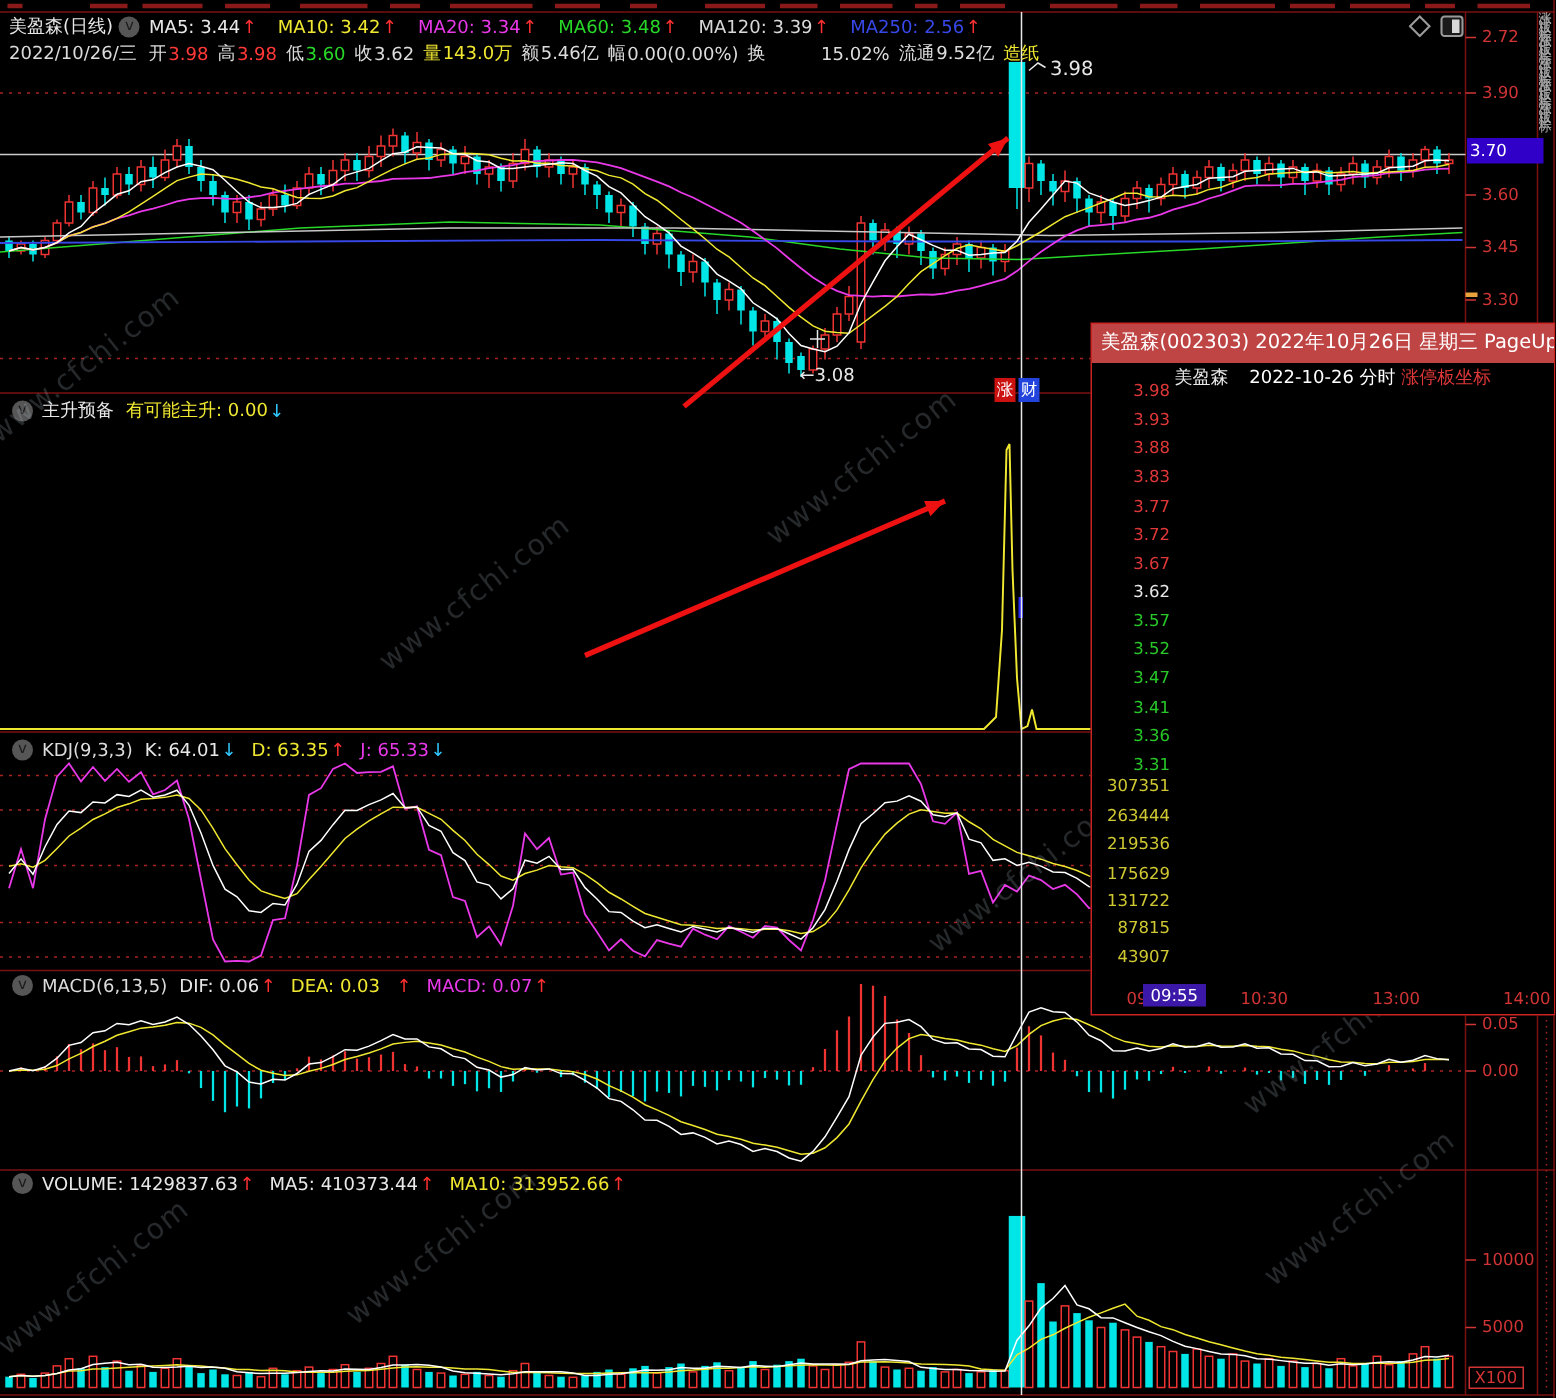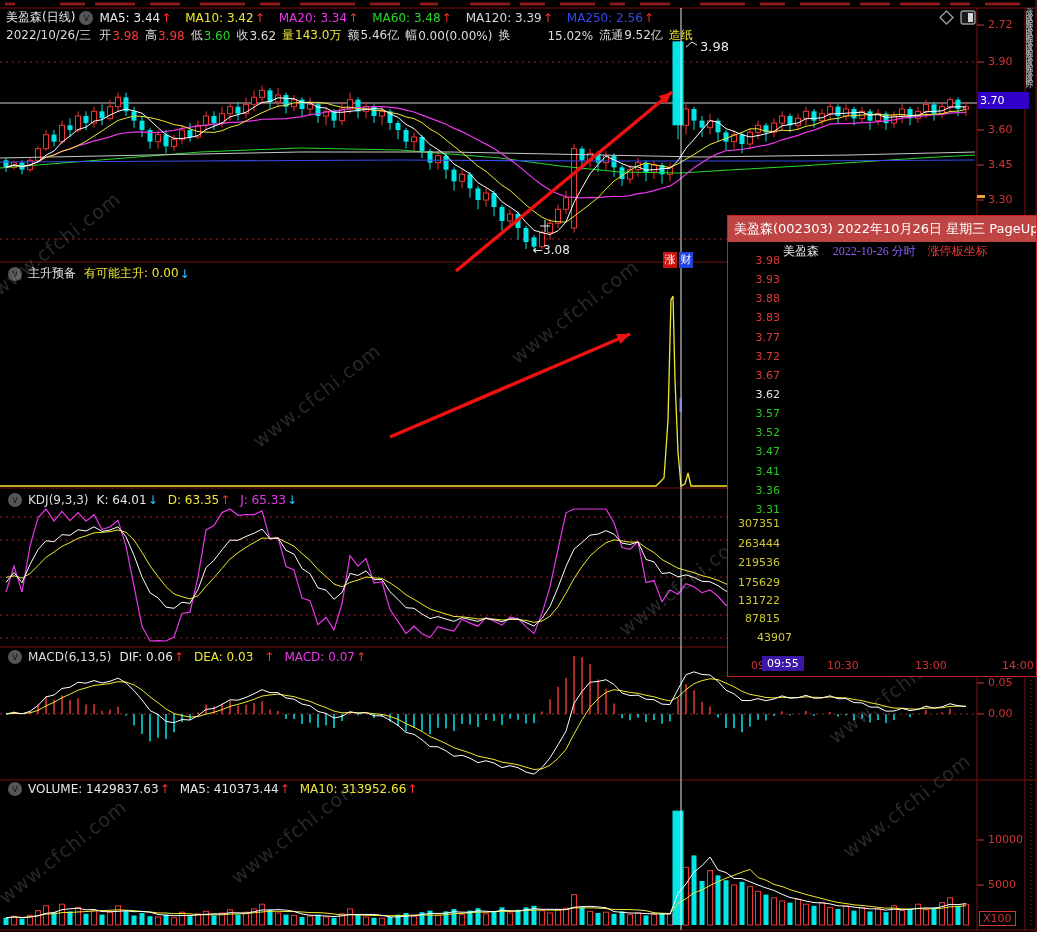--- a/index.html
+++ b/index.html
@@ -706,21 +706,21 @@
       <div class="wm" style="left: 838px; top: 726px;">www.cfchi.com</div>
       <div class="wm" style="left: 852px; top: 840px;">www.cfchi.com</div>
       <div class="wm" style="left: 240px; top: 866px;">www.cfchi.com</div>
       <div class="wm" style="left: 8px; top: 886px;">www.cfchi.com</div>
     </div>
 
   <div id="popup">
     <div id="popup-header">美盈森(002303) 2022年10月26日 星期三 PageUp/Dow</div>
     <div id="popup-sub">
       <span style="color:#e8e8e8;margin-right:10px;">美盈森</span>
-      <span style="color:#8b5cf6;margin-right:8px;font-family:Liberation Serif, serif;">2022-10-26 分时</span>
+      <span style="color:#ffffff;">2022-10-26 分时</span>
       <span style="color:#e03838;">涨停板坐标</span>
     </div>
     <svg id="popup-svg" width="308" height="460" style="position:absolute;left:0;top:0;z-index:-1;">
         <rect x="0" y="0" width="308" height="460" fill="#000"></rect>
         <line x1="57" y1="45" x2="308" y2="45" stroke="#8b0000" stroke-width="1"></line>
         <line x1="57" y1="64" x2="308" y2="64" stroke="#8b0000" stroke-width="1"></line>
         <line x1="57" y1="83" x2="308" y2="83" stroke="#8b0000" stroke-width="1"></line>
         <line x1="57" y1="102" x2="308" y2="102" stroke="#8b0000" stroke-width="1"></line>
         <line x1="57" y1="122" x2="308" y2="122" stroke="#8b0000" stroke-width="1"></line>
         <line x1="57" y1="141" x2="308" y2="141" stroke="#8b0000" stroke-width="1"></line>
@@ -834,21 +834,21 @@
         <div class="plabel" style="left: 2px; top: 229px; color: rgb(40, 200, 40);">3.47</div>
         <div class="plabel" style="left: 2px; top: 249px; color: rgb(40, 200, 40);">3.41</div>
         <div class="plabel" style="left: 2px; top: 268px; color: rgb(40, 200, 40);">3.36</div>
         <div class="plabel" style="left: 2px; top: 287px; color: rgb(40, 200, 40);">3.31</div>
         <div class="vlabel" style="left: 2px; top: 301px;">307351</div>
         <div class="vlabel" style="left: 2px; top: 321px;">263444</div>
         <div class="vlabel" style="left: 2px; top: 340px;">219536</div>
         <div class="vlabel" style="left: 2px; top: 360px;">175629</div>
         <div class="vlabel" style="left: 2px; top: 378px;">131722</div>
         <div class="vlabel" style="left: 2px; top: 396px;">87815</div>
-        <div class="vlabel" style="left: 14px; top: 415px;">43907</div>
+        <div class="vlabel" style="left: 2px; top: 415px;">43907</div>
         <div class="tlabel" style="left: 23px;">09:30</div>
         <div class="tlabel" style="left: 99px;">10:30</div>
         <div class="tlabel" style="left: 187px;">13:00</div>
         <div class="tlabel" style="left: 274px;">14:00</div>
       </div>
     <div id="t-highlight" style="left: 34px;">09:55</div>
   </div>
 
 </div>
 

